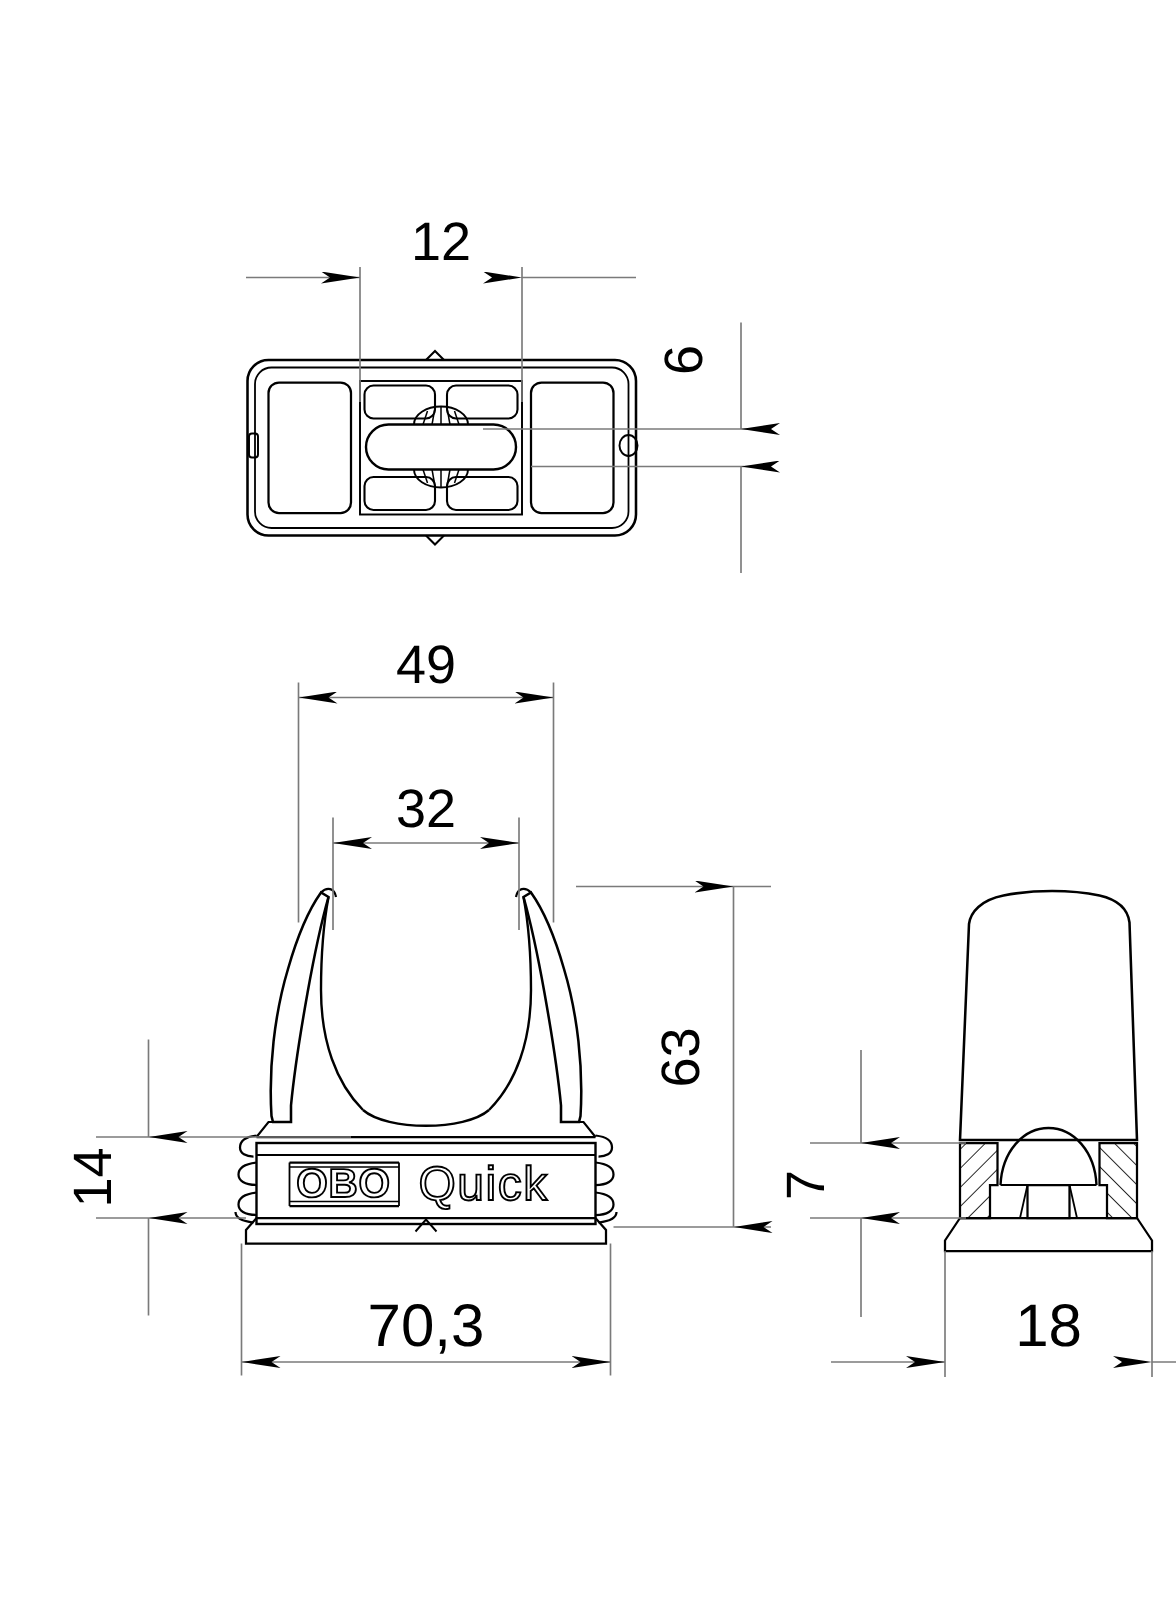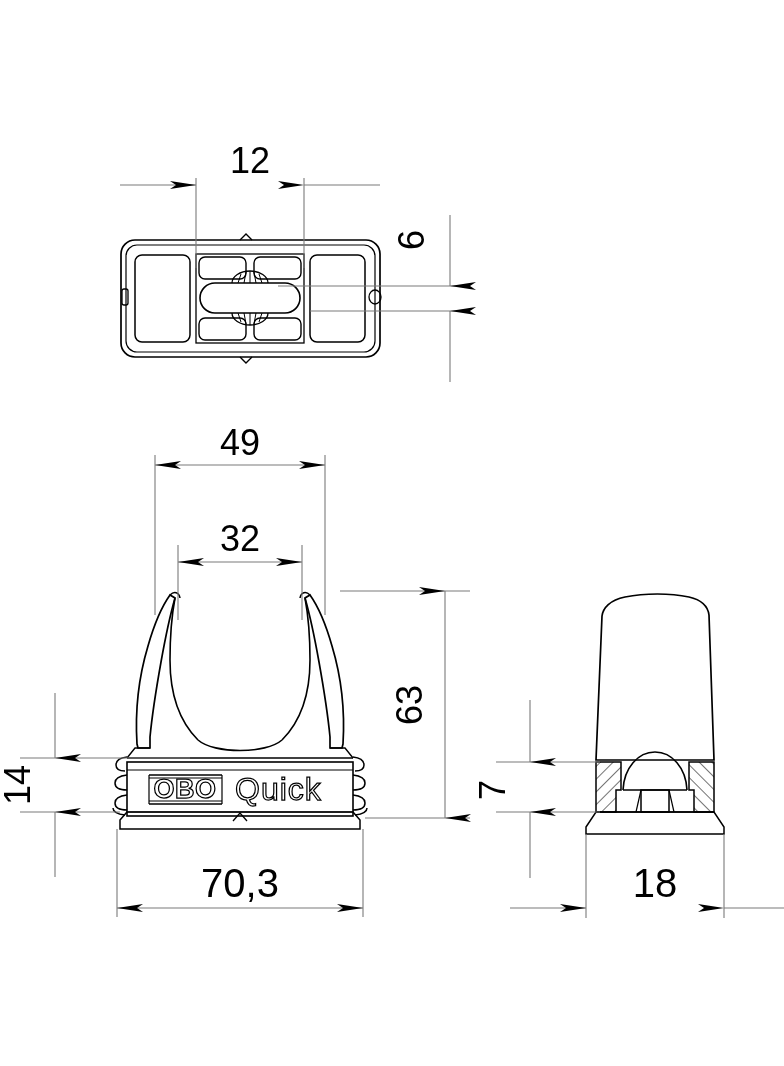--- a/index.html
+++ b/index.html
@@ -1,19 +1,19 @@
 <!DOCTYPE html>
 <html><head>
 <meta charset="utf-8">
 <title>OBO Quick Clamp Technical Drawing</title>
 <style>
   html,body{margin:0;padding:0;background:#ffffff;}
   body{width:784px;height:1066px;position:relative;overflow:hidden;
        font-family:"Liberation Sans","DejaVu Sans",sans-serif;}
-  #sheet{position:absolute;inset:0;}
+  #sheet{position:absolute;inset:0;margin-left:44px;}
   svg{display:block;}
   .dimtext{font-family:"Liberation Sans","DejaVu Sans",sans-serif;
            font-weight:400;fill:#000;}
 </style>
 </head>
 <body>
 
 <div id="sheet">
 <svg width="784" height="1066" viewBox="0 0 784 1066">
 

